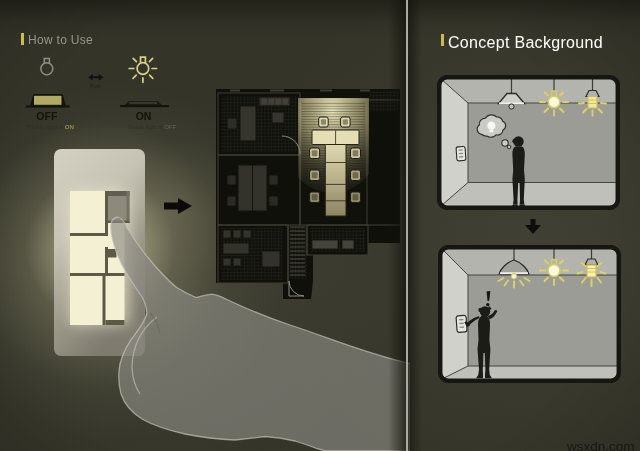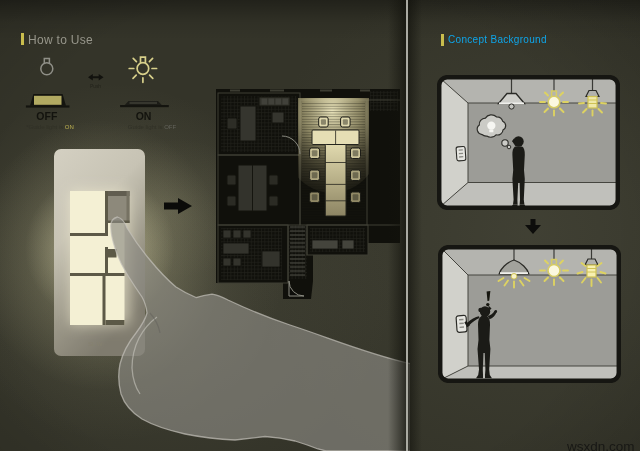--- a/index.html
+++ b/index.html
@@ -21,21 +21,21 @@
       radial-gradient(ellipse 300px 260px at 170px 290px, rgba(170,168,140,0.10), rgba(0,0,0,0) 75%),
       radial-gradient(ellipse 360px 330px at 527px 232px, rgba(92,92,76,0.30), rgba(0,0,0,0) 80%),
       linear-gradient(to bottom, rgba(0,0,0,0.35) 0%, rgba(0,0,0,0.08) 5%, rgba(0,0,0,0) 9%),
       radial-gradient(ellipse 520px 420px at 300px 240px, rgba(0,0,0,0) 60%, rgba(0,0,0,0.22) 100%);
   "></div>
 
   <div class="abs" style="left:21px;top:33px;width:2.5px;height:12px;background:#c9bd4d;"></div>
   <div class="abs" style="left:28px;top:33px;color:#97968b;font-size:12px;letter-spacing:0.3px;">How to Use</div>
 
   <div class="abs" style="left:441px;top:34px;width:2.5px;height:12px;background:#c9bd4d;"></div>
-  <div class="abs" style="left:448px;top:34px;color:#0ea5e9;font-size:10px;letter-spacing:0.3px;">Concept Background</div>
+  <div class="abs" style="left:448px;top:34px;color:#ffffff;font-size:16px;letter-spacing:0.3px;">Concept Background</div>
 
   <svg class="abs" style="left:0;top:0;" width="220" height="140" viewBox="0 0 220 140">
 
     <g stroke="#8f8f87" stroke-width="1.5" fill="none">
       <circle cx="46.8" cy="68.8" r="6"></circle>
       <path d="M44.3 63.4 L44.3 58.6 L49.4 58.6 L49.4 63.4"></path>
     </g>
 
     <path d="M88 77.2 L92.8 73.9 L92.8 76.2 L98.7 76.2 L98.7 73.9 L103.5 77.2 L98.7 80.5 L98.7 78.2 L92.8 78.2 L92.8 80.5 Z" fill="#12120e"></path>
     <text x="95.5" y="87.5" font-size="4.8" fill="#23231b" text-anchor="middle">Push</text>

